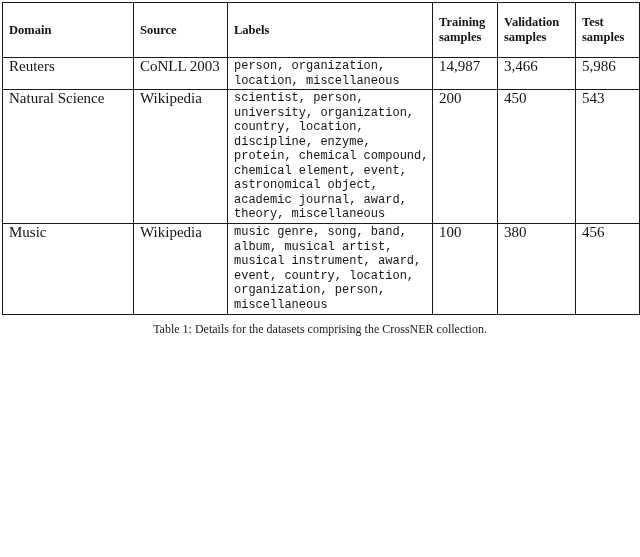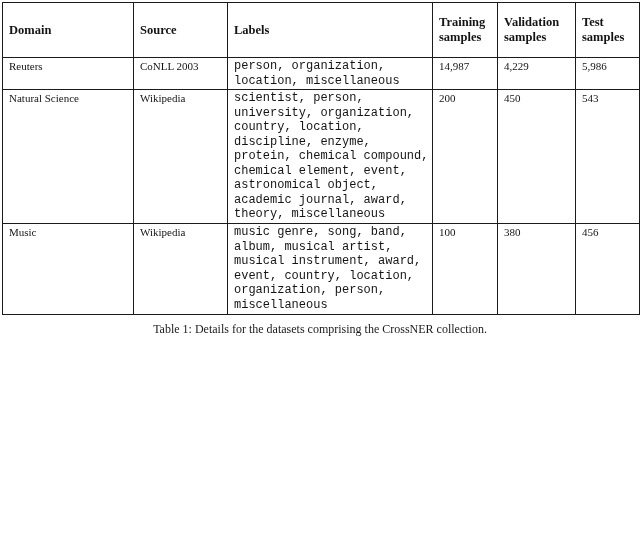--- a/index.html
+++ b/index.html
@@ -25,21 +25,21 @@
   }
   .dataset-table th {
     font-weight: bold;
     font-size: 12.5px;
     line-height: 15px;
     text-align: left;
     vertical-align: middle;
     padding: 2px 6px;
   }
   .dataset-table td {
-    font-size: 11px;
+    font-size: 15px;
     line-height: 15px;
     vertical-align: top;
     padding: 1px 6px;
   }
   td.labels-cell {
     font-family: "Liberation Mono", monospace;
     font-size: 12px;
     line-height: 14.5px;
     padding: 1px 2px 1px 6px;
     letter-spacing: 0;
@@ -83,21 +83,21 @@
         <th>Validation samples</th>
         <th>Test samples</th>
       </tr>
     </thead>
     <tbody>
       <tr class="row-0">
         <td>Reuters</td>
         <td>CoNLL 2003</td>
         <td class="labels-cell">person, organization, location, miscellaneous</td>
         <td class="num-cell">14,987</td>
-        <td class="num-cell">4,229</td>
+        <td class="num-cell">3,466</td>
         <td class="num-cell">5,986</td>
       </tr>
       <tr class="row-2">
         <td>Natural Science</td>
         <td>Wikipedia</td>
         <td class="labels-cell">scientist, person, university, organization, country, location, discipline, enzyme, protein, chemical compound, chemical element, event, astronomical object, academic journal, award, theory, miscellaneous</td>
         <td class="num-cell">200</td>
         <td class="num-cell">450</td>
         <td class="num-cell">543</td>
       </tr>

